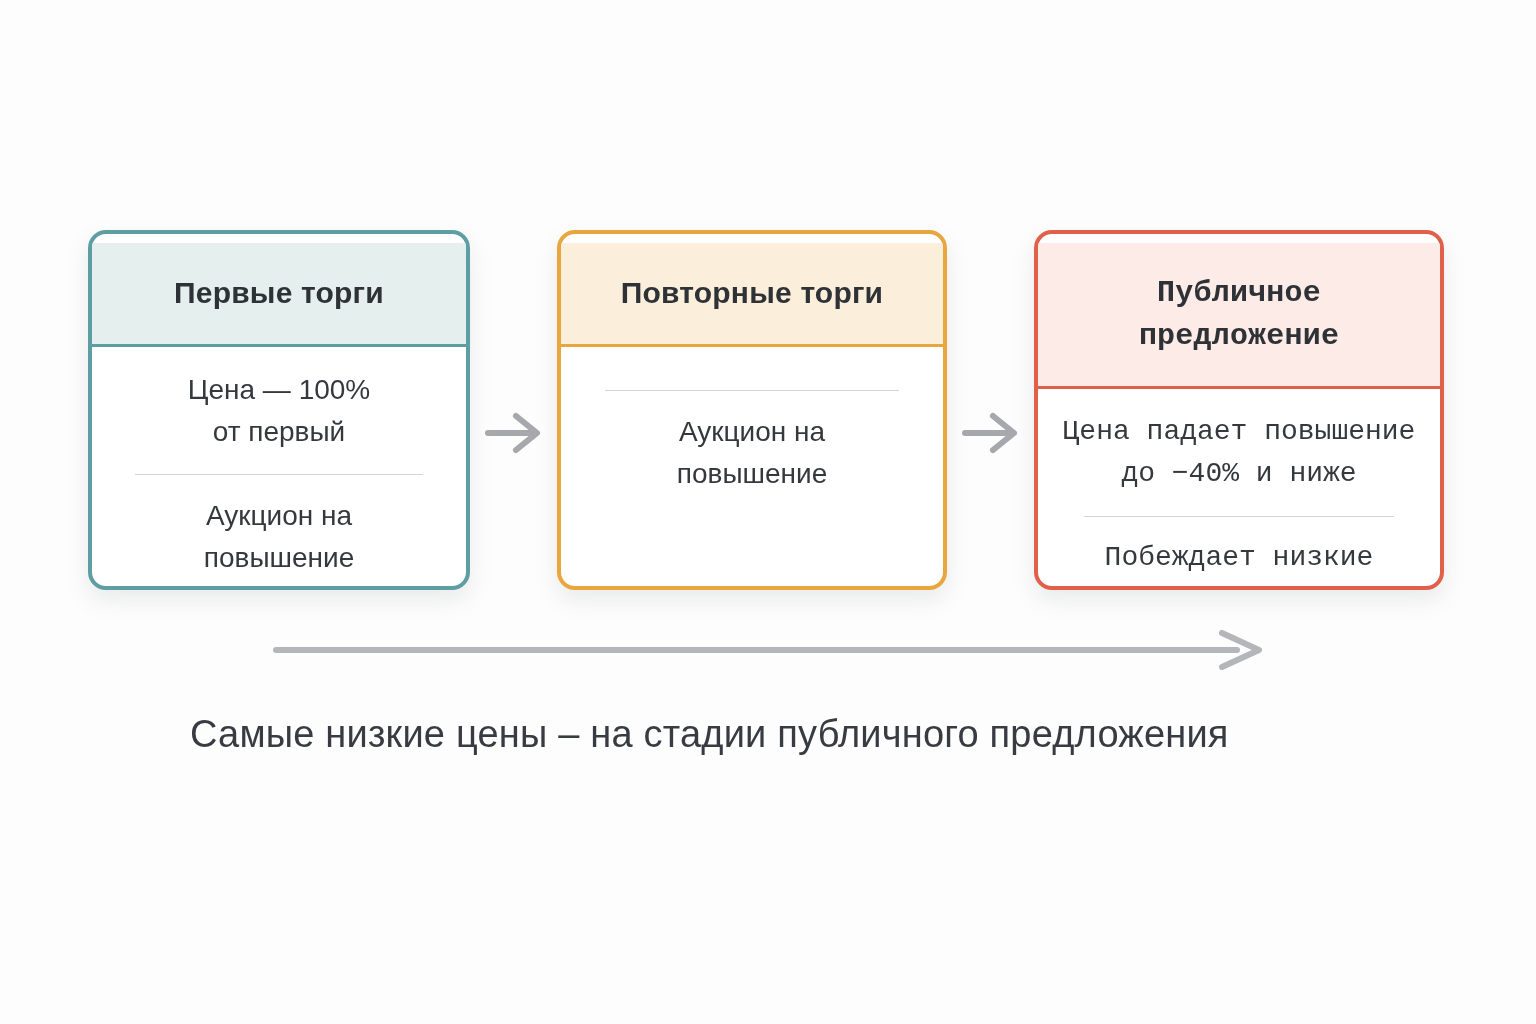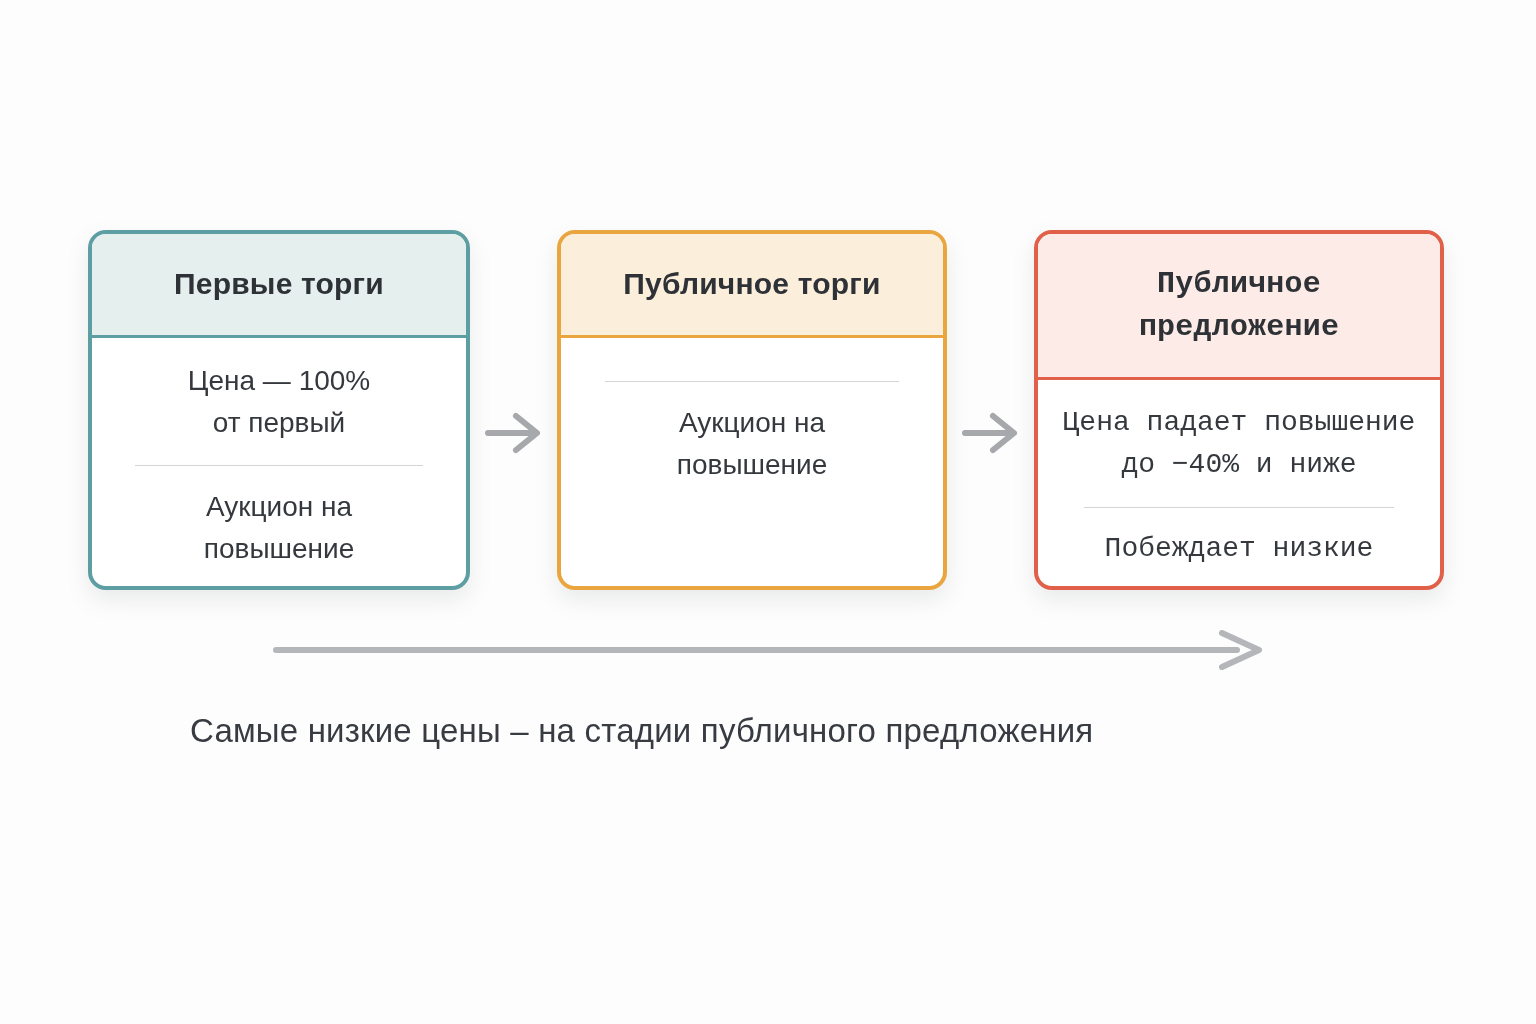--- a/index.html
+++ b/index.html
@@ -38,20 +38,21 @@
   .card.w3 { width: 410px; font-family: Liberation Mono, monospace; }
 
   .card-header {
     background: var(--header-bg, #eee);
     border-bottom: 3px solid var(--accent, #888);
     padding: 29px 34px;
     display: flex;
     align-items: center;
     justify-content: center;
     text-align: center;
+    margin-top: 9px;
   }
   .card-title {
     font-size: 30px;
     line-height: 1.42;
     font-weight: 700;
     color: #2e3237;
     letter-spacing: 0.2px;
   }
   .card-body {
     flex: 1;
@@ -84,21 +85,21 @@
     left: 273px;
     top: 630px;
     line-height: 0;
   }
 
   
   .caption {
     position: absolute;
     left: 190px;
     top: 710px;
-    font-size: 33px;
+    font-size: 38px;
     line-height: 1.3;
     color: #383c42;
     letter-spacing: 0.2px;
   }
 </style>
 </head>
 <body style="background: rgb(253, 253, 253);">
 
 <div class="page">
 
@@ -119,21 +120,21 @@
 
     <div class="flow-arrow">
       <svg width="58" height="44" viewBox="0 0 58 44" aria-hidden="true">
         <line x1="3" y1="22" x2="48" y2="22" stroke="#a6a8ac" stroke-width="6" stroke-linecap="round"></line>
         <polyline points="31,5 52,22 31,39" fill="none" stroke="#a6a8ac" stroke-width="6" stroke-linecap="round" stroke-linejoin="round"></polyline>
       </svg>
     </div>
 
     <section class="card w2" style="--accent: #e9a53e; --header-bg: #fbeedb;">
       <header class="card-header">
-        <h2 class="card-title">Публичное торги</h2>
+        <h2 class="card-title">Повторные торги</h2>
       </header>
       <div class="card-body">
         <hr class="divider">
         <p class="body-line">Аукцион на</p>
         <p class="body-line">повышение</p>
       </div>
     </section>
 
     <div class="flow-arrow">
       <svg width="58" height="44" viewBox="0 0 58 44" aria-hidden="true">

